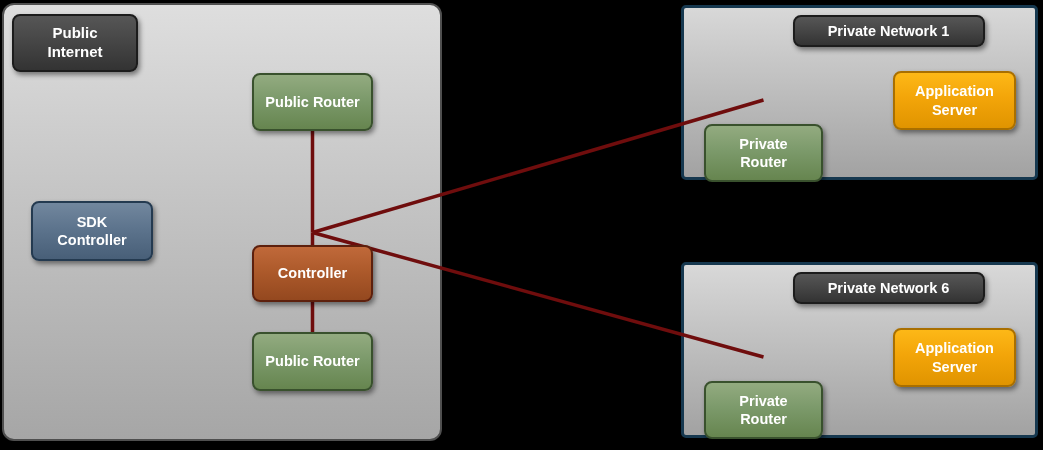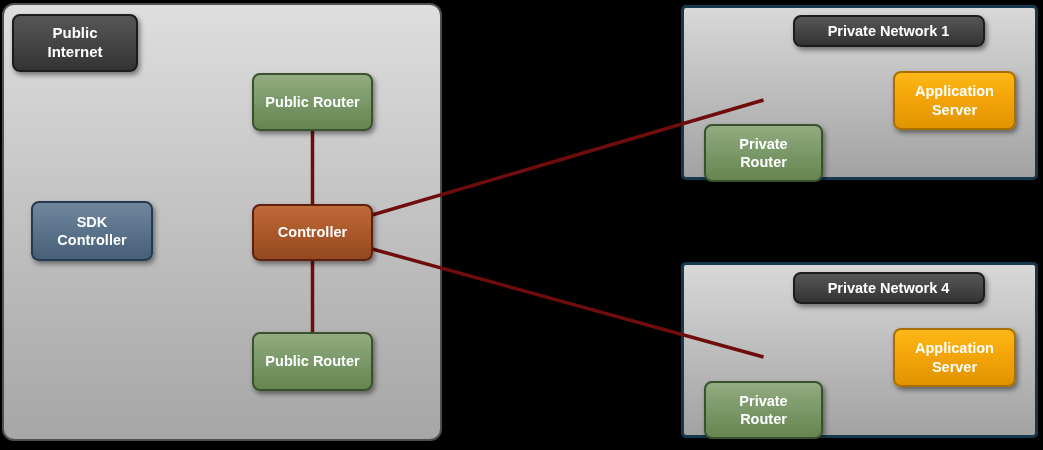--- a/index.html
+++ b/index.html
@@ -60,20 +60,21 @@
     display: inline-block;
     max-width: 96px;
   }
   .green {
     background: linear-gradient(180deg, #93ab80 0%, #7c9a6b 45%, #66854f 100%);
     border: 2px solid #39512d;
   }
   .controller-node {
     background: linear-gradient(180deg, #c0693a 0%, #ad5a2b 45%, #94481f 100%);
     border: 2px solid #5d200d;
+    margin-top: 41px;
   }
   .slate {
     background: linear-gradient(180deg, #72879e 0%, #5d748d 45%, #485f78 100%);
     border: 2px solid #243a50;
   }
   .amber {
     background: linear-gradient(180deg, #fdb817 0%, #f3a509 45%, #e09400 100%);
     border: 2px solid #a96f00;
   }
   .title-badge {
@@ -146,21 +147,21 @@
     <div class="node green pos-priv-router">
       <span class="label">Private Router</span>
     </div>
     <div class="node amber pos-app-server">
       <span class="label">Application Server</span>
     </div>
   </div>
 
   <div class="container private-network-box pn2">
     <div class="title-badge pn-badge">
-      <span class="label">Private Network 4</span>
+      <span class="label">Private Network 6</span>
     </div>
     <div class="node green pos-priv-router">
       <span class="label">Private Router</span>
     </div>
     <div class="node amber pos-app-server">
       <span class="label">Application Server</span>
     </div>
   </div>
 
   <svg class="wires">

